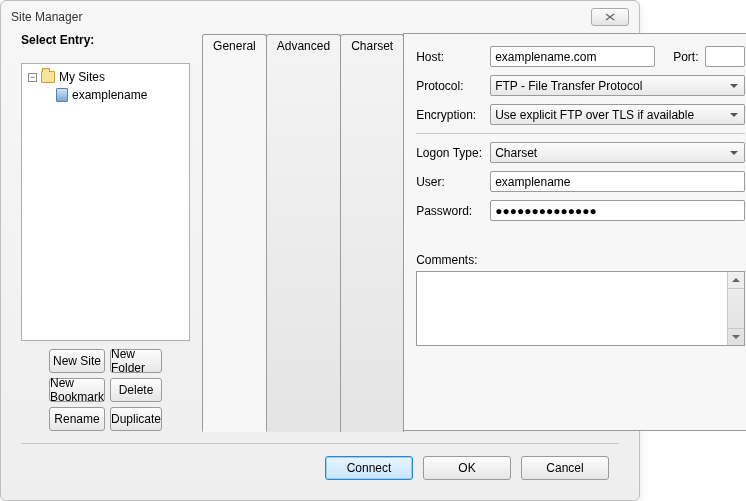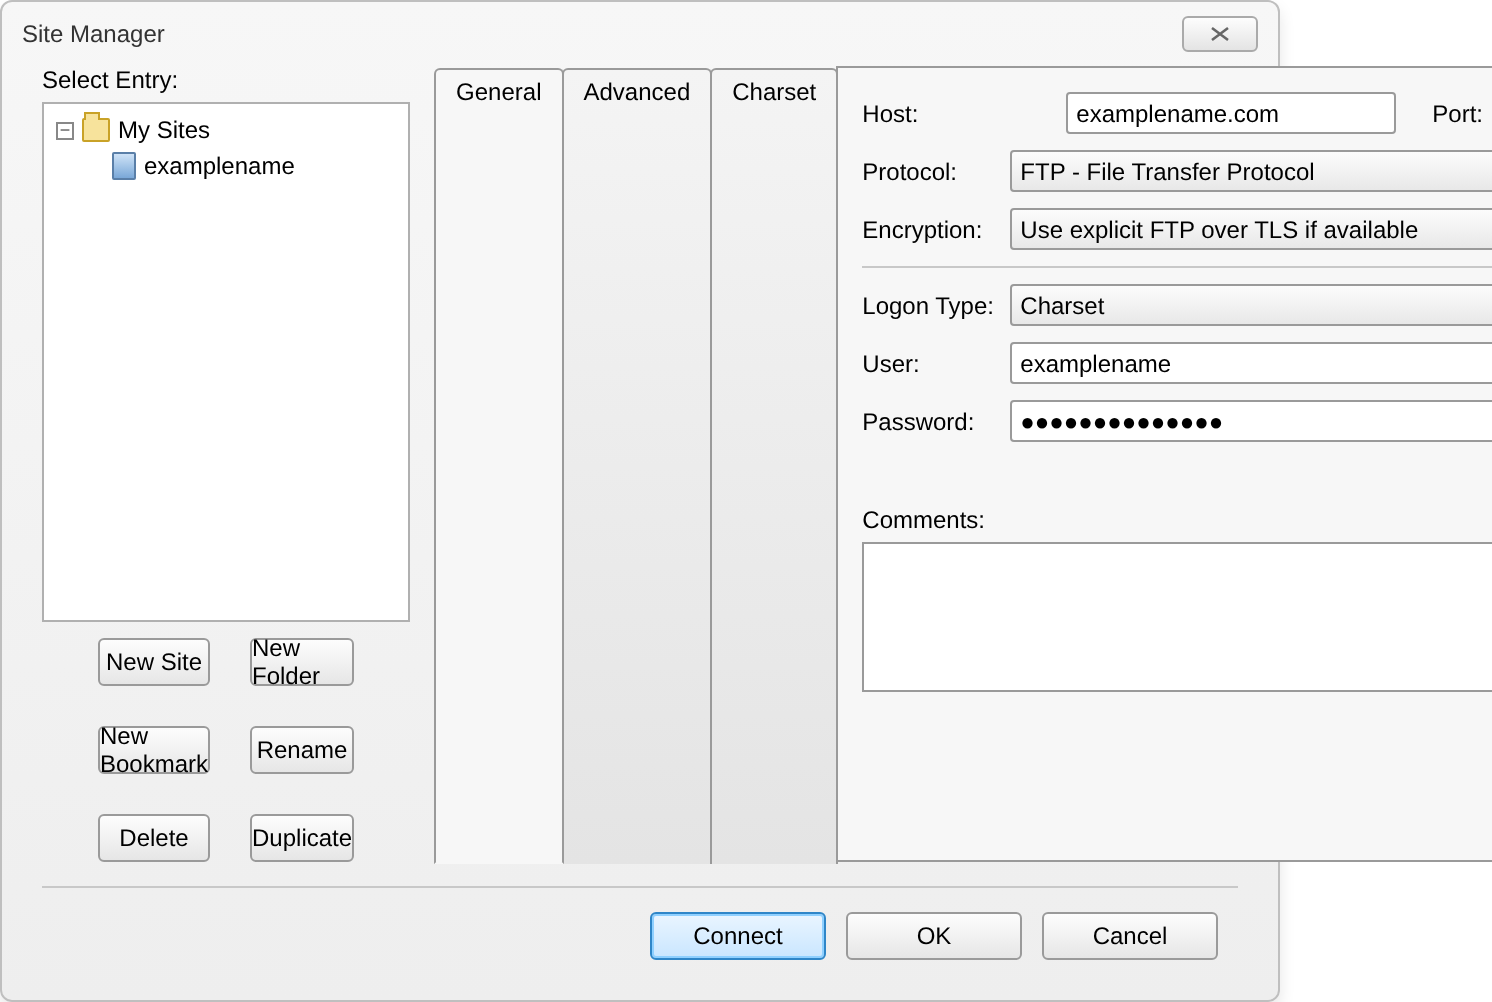--- a/index.html
+++ b/index.html
@@ -37,36 +37,36 @@
     display: flex; align-items:center; justify-content:center;
     color:#555;
   }
   .content {
     margin: 0 20px 0 20px;
     height: 398px;
     display: flex;
     gap: 12px;
   }
   .left-pane { width: 330px; display:flex; flex-direction:column; }
-  .select-entry-label { margin-bottom:4px; }
+  .select-entry-label { margin-bottom:16px;font-weight:bold; }
   .tree {
     flex: 1;
     background: #fff;
     border: 1px solid #b0b0b0;
     padding: 6px;
     overflow:auto;
     height: 265px;
   }
   .tree-root { display:flex; align-items:center; gap:4px; }
   .toggle-icon { width:9px; height:9px; border:1px solid #888; display:inline-flex; align-items:center; justify-content:center; font-size:9px; line-height:1; color:#555; cursor:pointer;}
   .folder-icon { width:14px; height:12px; background:#f7e39c; border:1px solid #c9a227; border-radius:1px; position:relative;}
   .folder-icon::before { content:""; position:absolute; top:-4px; left:0; width:6px; height:3px; background:#f7e39c; border:1px solid #c9a227; border-bottom:none;}
   .tree-child { margin-left: 28px; margin-top:4px; display:flex; align-items:center; gap:4px;}
   .server-icon { width:12px; height:14px; background:linear-gradient(#cfe3f7,#7aa8d8); border:1px solid #5a7fa8; border-radius:1px;}
-  .btn-grid { margin-top:8px; display:grid; grid-template-columns:1fr 1fr; gap:20px; padding:0 28px;}
+  .btn-grid { margin-top:8px; display:grid; grid-template-columns:1fr 1fr; gap:5px; padding:0 28px;}
   .btn {
     height:24px;
     border:1px solid #9a9a9a;
     border-radius:3px;
     background:linear-gradient(#fdfdfd,#e6e6e6);
     display:flex; align-items:center; justify-content:center;
     cursor:pointer;
     font-size:12px;
   }
   .right-pane { flex:1; display:flex; flex-direction:row;}
@@ -146,21 +146,21 @@
     display:flex; justify-content:flex-end; gap:10px;
     padding:12px 30px 0 20px;
   }
   .footer .btn { width:88px; }
   .btn.primary {
     border:1px solid #2f86c8;
     box-shadow: inset 0 0 0 1px #8fd0ff;
     background:linear-gradient(#eaf5ff,#c9e6ff);
     text-align:center;
   }
-  .host-input { flex:1;margin-left:28px; }
+  .host-input { flex:1; }
   .port-input { width:40px; }
 </style>
 </head>
 <body>
 
 <div class="window">
   <div class="titlebar">
     <span class="title">Site Manager</span>
     <div class="close-btn">
       <svg width="10" height="8" viewBox="0 0 10 8">
@@ -181,22 +181,22 @@
         </div>
         <div class="tree-child">
           <span class="server-icon"></span>
           <span>examplename</span>
         </div>
       </div>
       <div class="btn-grid">
         <div class="btn">New Site</div>
         <div class="btn">New Folder</div>
         <div class="btn">New Bookmark</div>
+        <div class="btn">Delete</div>
         <div class="btn">Rename</div>
-        <div class="btn">Delete</div>
         <div class="btn">Duplicate</div>
       </div>
     </div>
 
     <div class="right-pane">
       <div class="tabs">
         <div class="tab active">General</div>
         <div class="tab">Advanced</div>
         <div class="tab">Charset</div>
       </div>

